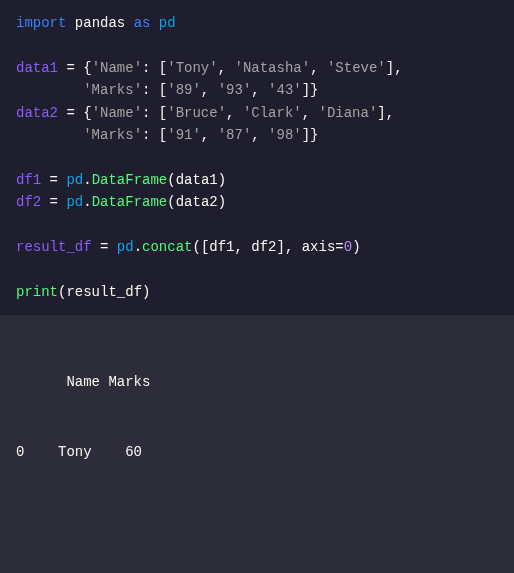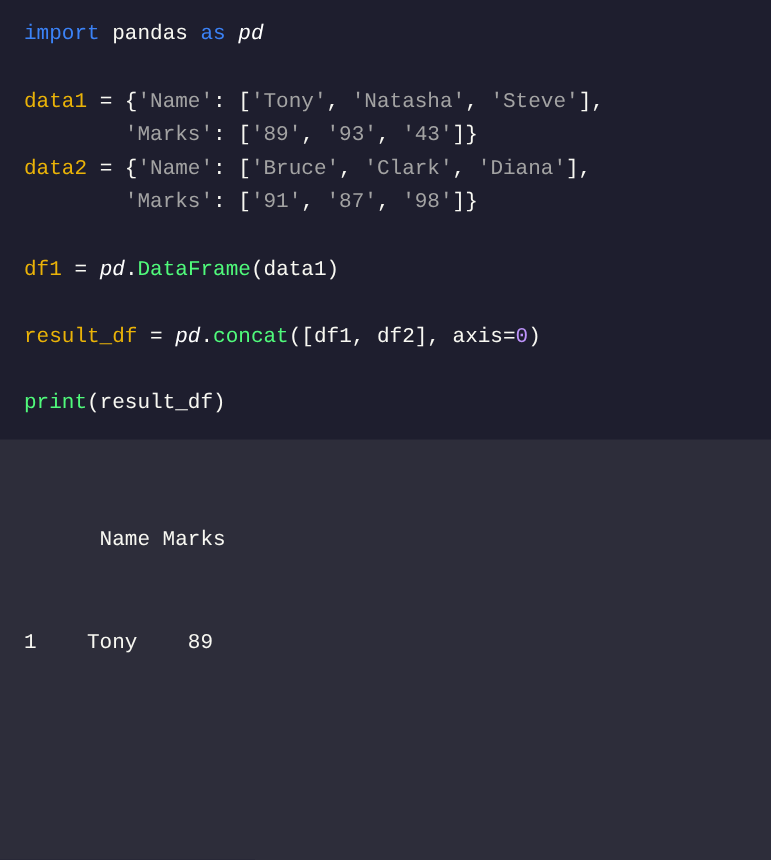--- a/index.html
+++ b/index.html
@@ -21,25 +21,25 @@
       background-color: #1e1e2e;
       padding: 12px 16px 10px 16px;
     }
 
     .code-line {
       line-height: 1.6;
       white-space: pre;
     }
 
     .kw { color: #3b82f6; }         
-    .id { color: #eab308; text-align: center; }         
+    .id { color: #8b5cf6; text-align: center; }         
     .str { color: #a3a3a3; }        
     .num { color: #bd93f9; }        
     .fn { color: #50fa7b; text-align: right; }         
-    .mod { color: #ffffff; font-style: italic; }        
+    .mod { color: #0ea5e9; }        
     .plain { color: #f8f8f2; }
 
     .output-section {
       background-color: #2d2d3a;
       padding: 10px 16px 12px 16px;
       margin-top: 2px;
     }
 
     .output-table {
       font-family: 'Courier New', Courier, monospace;
@@ -72,33 +72,34 @@
     <div class="code-line"><span class="plain">        </span><span class="str">'Marks'</span><span class="plain">: [</span><span class="str">'89'</span><span class="plain">, </span><span class="str">'93'</span><span class="plain">, </span><span class="str">'43'</span><span class="plain">]}</span></div>
 
     <div class="code-line"><span class="id">data2</span><span class="plain"> = {</span><span class="str">'Name'</span><span class="plain">: [</span><span class="str">'Bruce'</span><span class="plain">, </span><span class="str">'Clark'</span><span class="plain">, </span><span class="str">'Diana'</span><span class="plain">],</span></div>
 
     <div class="code-line"><span class="plain">        </span><span class="str">'Marks'</span><span class="plain">: [</span><span class="str">'91'</span><span class="plain">, </span><span class="str">'87'</span><span class="plain">, </span><span class="str">'98'</span><span class="plain">]}</span></div>
 
     <div class="code-line"> </div>
 
     <div class="code-line"><span class="id">df1</span><span class="plain"> = </span><span class="mod">pd</span><span class="plain">.</span><span class="fn">DataFrame</span><span class="plain">(data1)</span></div>
 
+    <div class="code-line"><span class="id">df2</span><span class="plain"> = </span><span class="mod">pd</span><span class="plain">.</span><span class="fn">DataFrame</span><span class="plain">(data2)</span></div>
 
     <div class="code-line"> </div>
 
     <div class="code-line"><span class="id">result_df</span><span class="plain"> = </span><span class="mod">pd</span><span class="plain">.</span><span class="fn">concat</span><span class="plain">([df1, df2], axis=</span><span class="num">0</span><span class="plain">)</span></div>
 
     <div class="code-line"> </div>
 
     <div class="code-line"><span class="fn">print</span><span class="plain">(result_df)</span></div>
   </div>
 
   <div class="output-section">
     <div class="output-table">
       <div class="output-header">      Name Marks</div>
-      <div class="output-row">1    Tony    89</div>
+      <div class="output-row">0    Tony    60</div>
       
       
       
       
     </div>
   </div>
 </div>
 
 </body></html>

